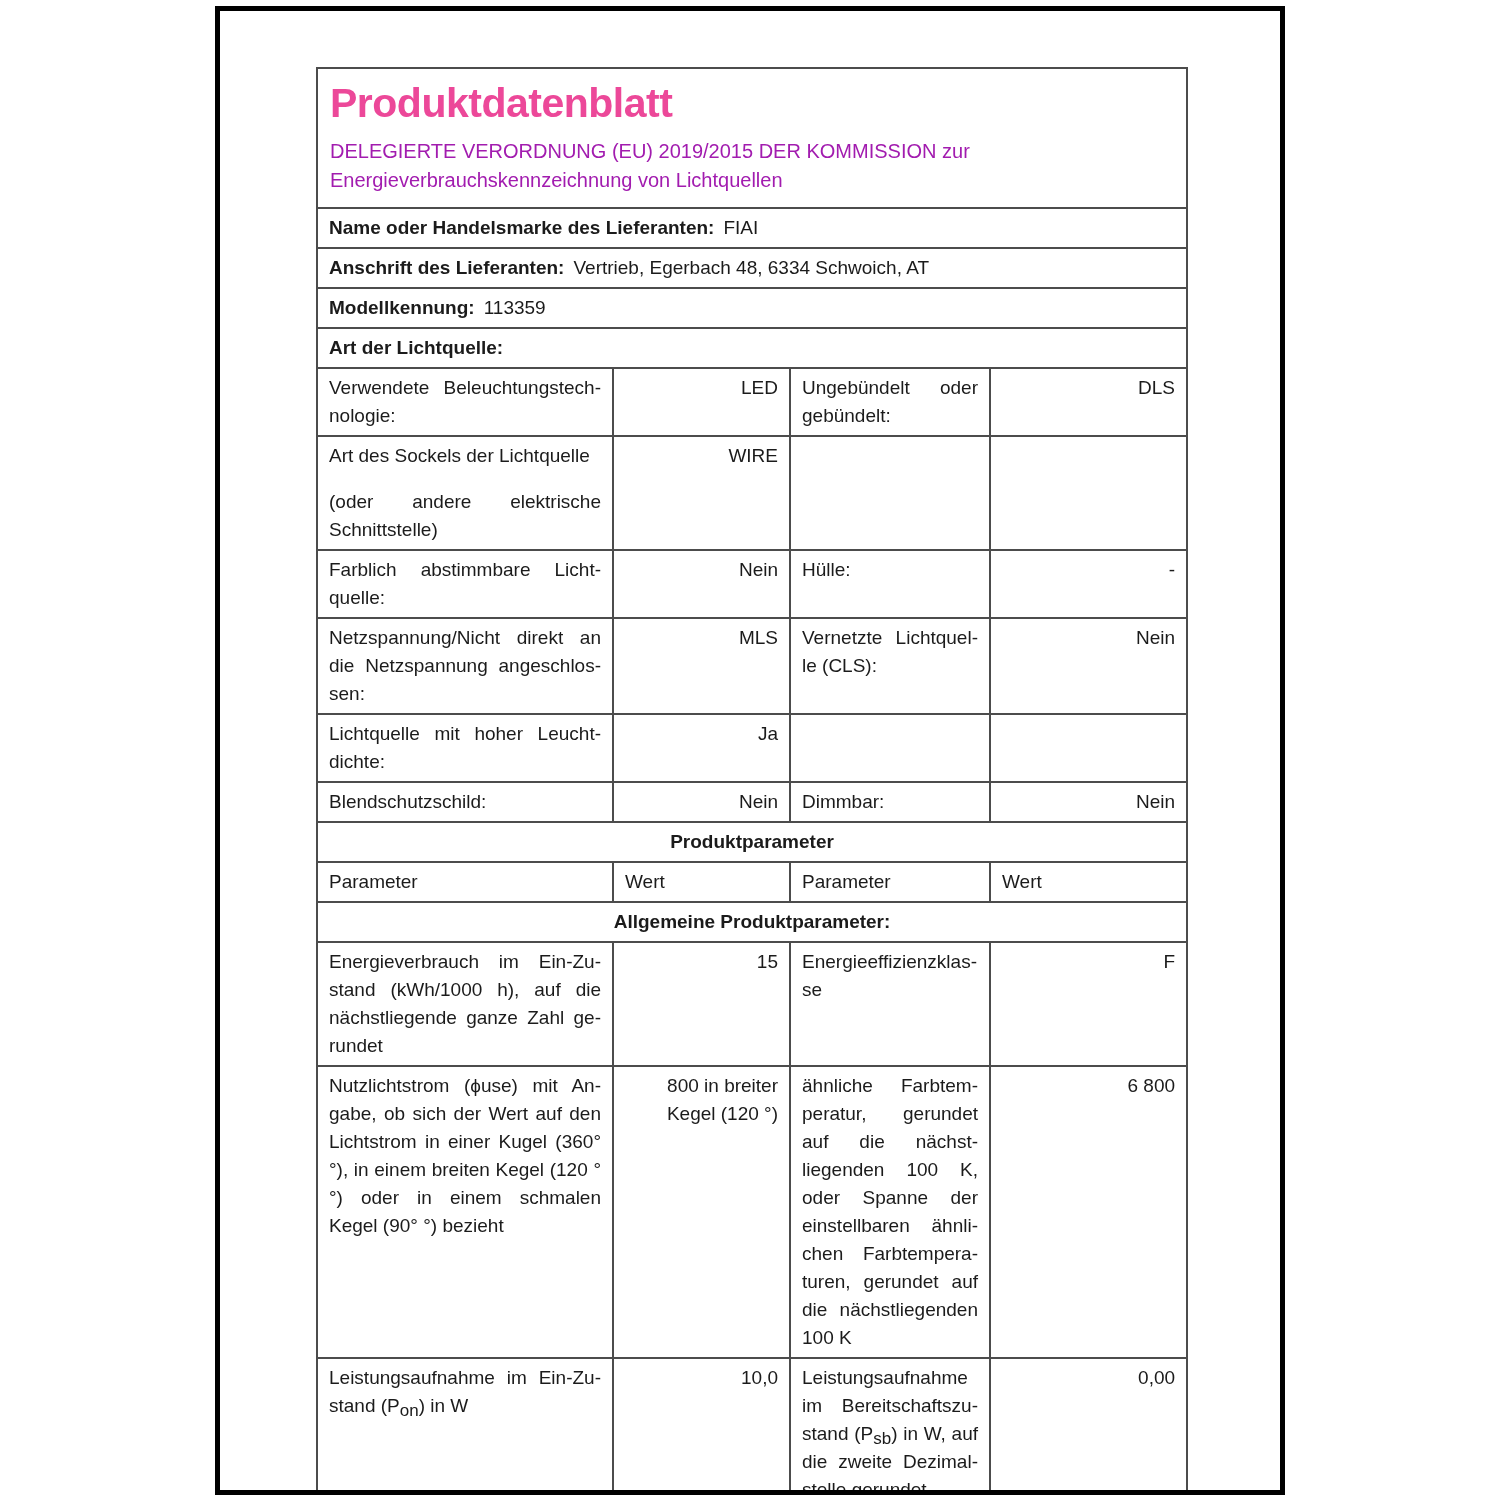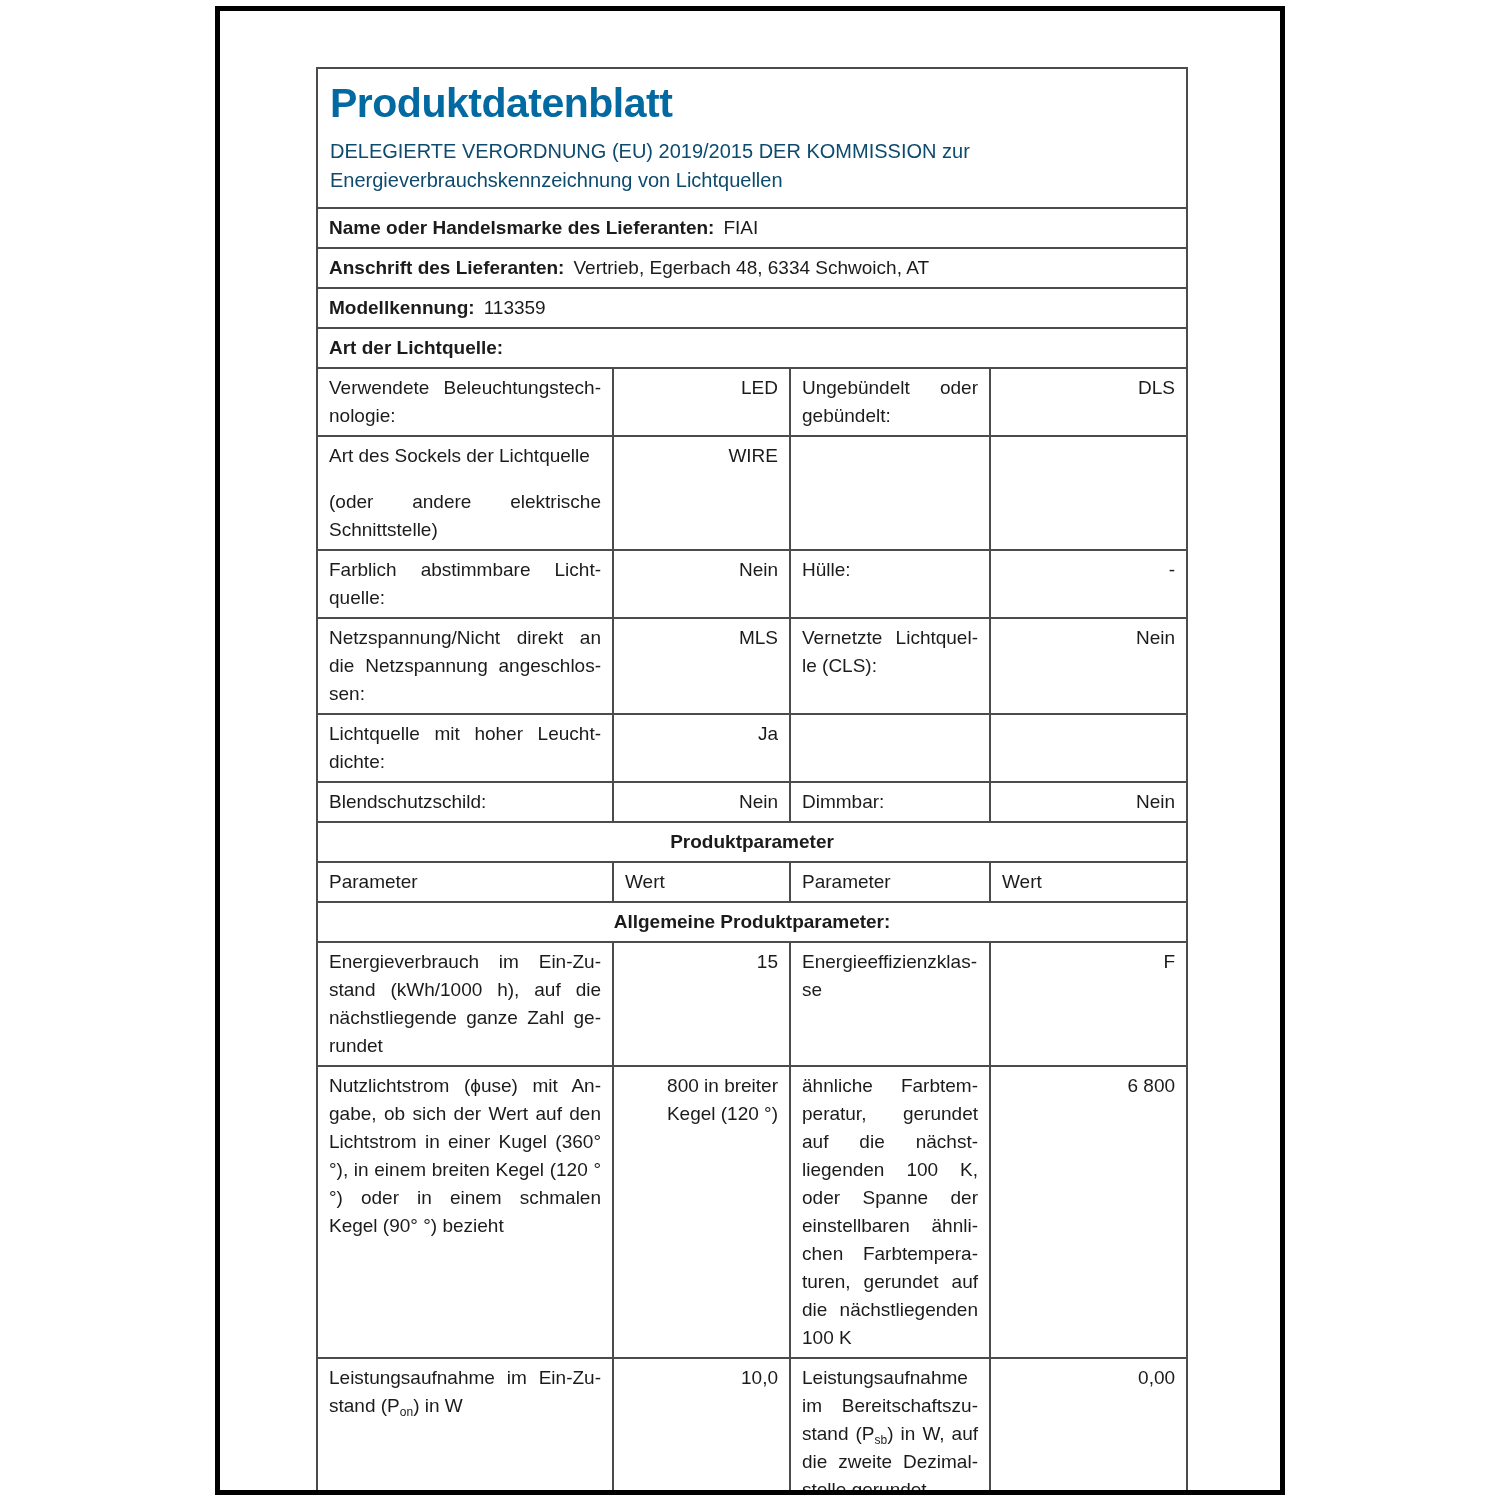--- a/index.html
+++ b/index.html
@@ -37,46 +37,46 @@
     padding: 5px 11px;
     font-size: 19px;
     line-height: 28px;
     color: #1b1b1b;
     box-sizing: border-box;
   }
   .title-cell { padding: 8px 12px 12px 12px !important; }
   .doc-title {
     font-size: 41px;
     font-weight: bold;
-    color: #0369a1;
+    color: #ec4899;
     line-height: 48px;
     margin: 2px 0 10px 0;
     letter-spacing: -0.5px;
   }
   .doc-subtitle {
     font-size: 20px;
     line-height: 29px;
-    color: #0c4a6e;
+    color: #a21caf;
   }
   .b { font-weight: bold; }
   .lblval .val { margin-left: 9px; }
   .j {
     text-align: justify;
     overflow-wrap: break-word;
     hyphens: manual;
   }
   .c { text-align: right; margin-top: 21px; }
   .sec {
     text-align: center;
     font-weight: bold;
   }
   .p0 { margin: 0; }
   .p1 { margin: 18px 0 0 0; }
   sub {
-    font-size: 12px;
+    font-size: 17px;
     line-height: 0;
     vertical-align: -4px;
   }
 </style>
 </head>
 <body>
 
 <div class="frame">
   <div class="doc">
     <table class="sheet">

